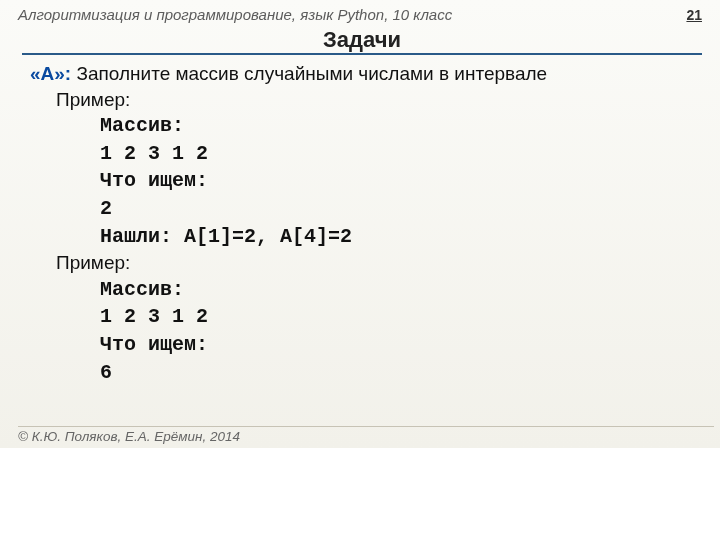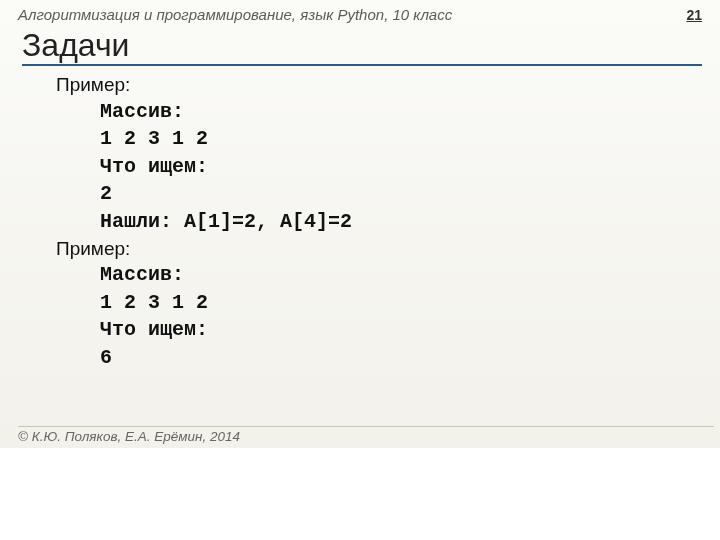--- a/index.html
+++ b/index.html
@@ -17,21 +17,21 @@
     color: #5c5c5c;
   }
   .header-title { font-size: 15px; }
   .page-num { font-size: 14px; font-weight: bold; font-style: normal; color: #333; text-decoration: underline; }
   .title-row {
     margin: 2px 18px 0 22px;
     border-bottom: 2px solid #2a5a88;
     padding-bottom: 0px;
   }
   .title-row h1 {
-    font-size: 32px; font-weight: normal; color: #222;
+    font-size: 22px; font-weight: bold; color: #222; text-align: center;
   }
   .content {
     padding: 6px 30px 0 30px;
     font-size: 19px;
     line-height: 1.35;
     color: #111;
   }
   .task-label { color: #0a4aa0; font-weight: bold; }
   .task-text { display: inline; }
   .task-cont { padding-left: 50px; }
@@ -59,20 +59,24 @@
   <div class="header">
     <span class="header-title">Алгоритмизация и программирование, язык Python, 10 класс</span>
     <span class="page-num">21</span>
   </div>
 
   <div class="title-row">
     <h1>Задачи</h1>
   </div>
 
   <div class="content">
+    <div>
+      <span class="task-label">«A»:</span>
+      <span class="task-text">Заполните массив случайными числами в интервале</span>
+    </div>
 
     <div class="example-label">
       <span>Пример:</span>
     </div>
     <div class="mono-block">
       <div>Массив:</div>
       <div>1 2 3 1 2</div>
       <div>Что ищем:</div>
       <div>2</div>
       <div>Нашли: A[1]=2, A[4]=2</div>

